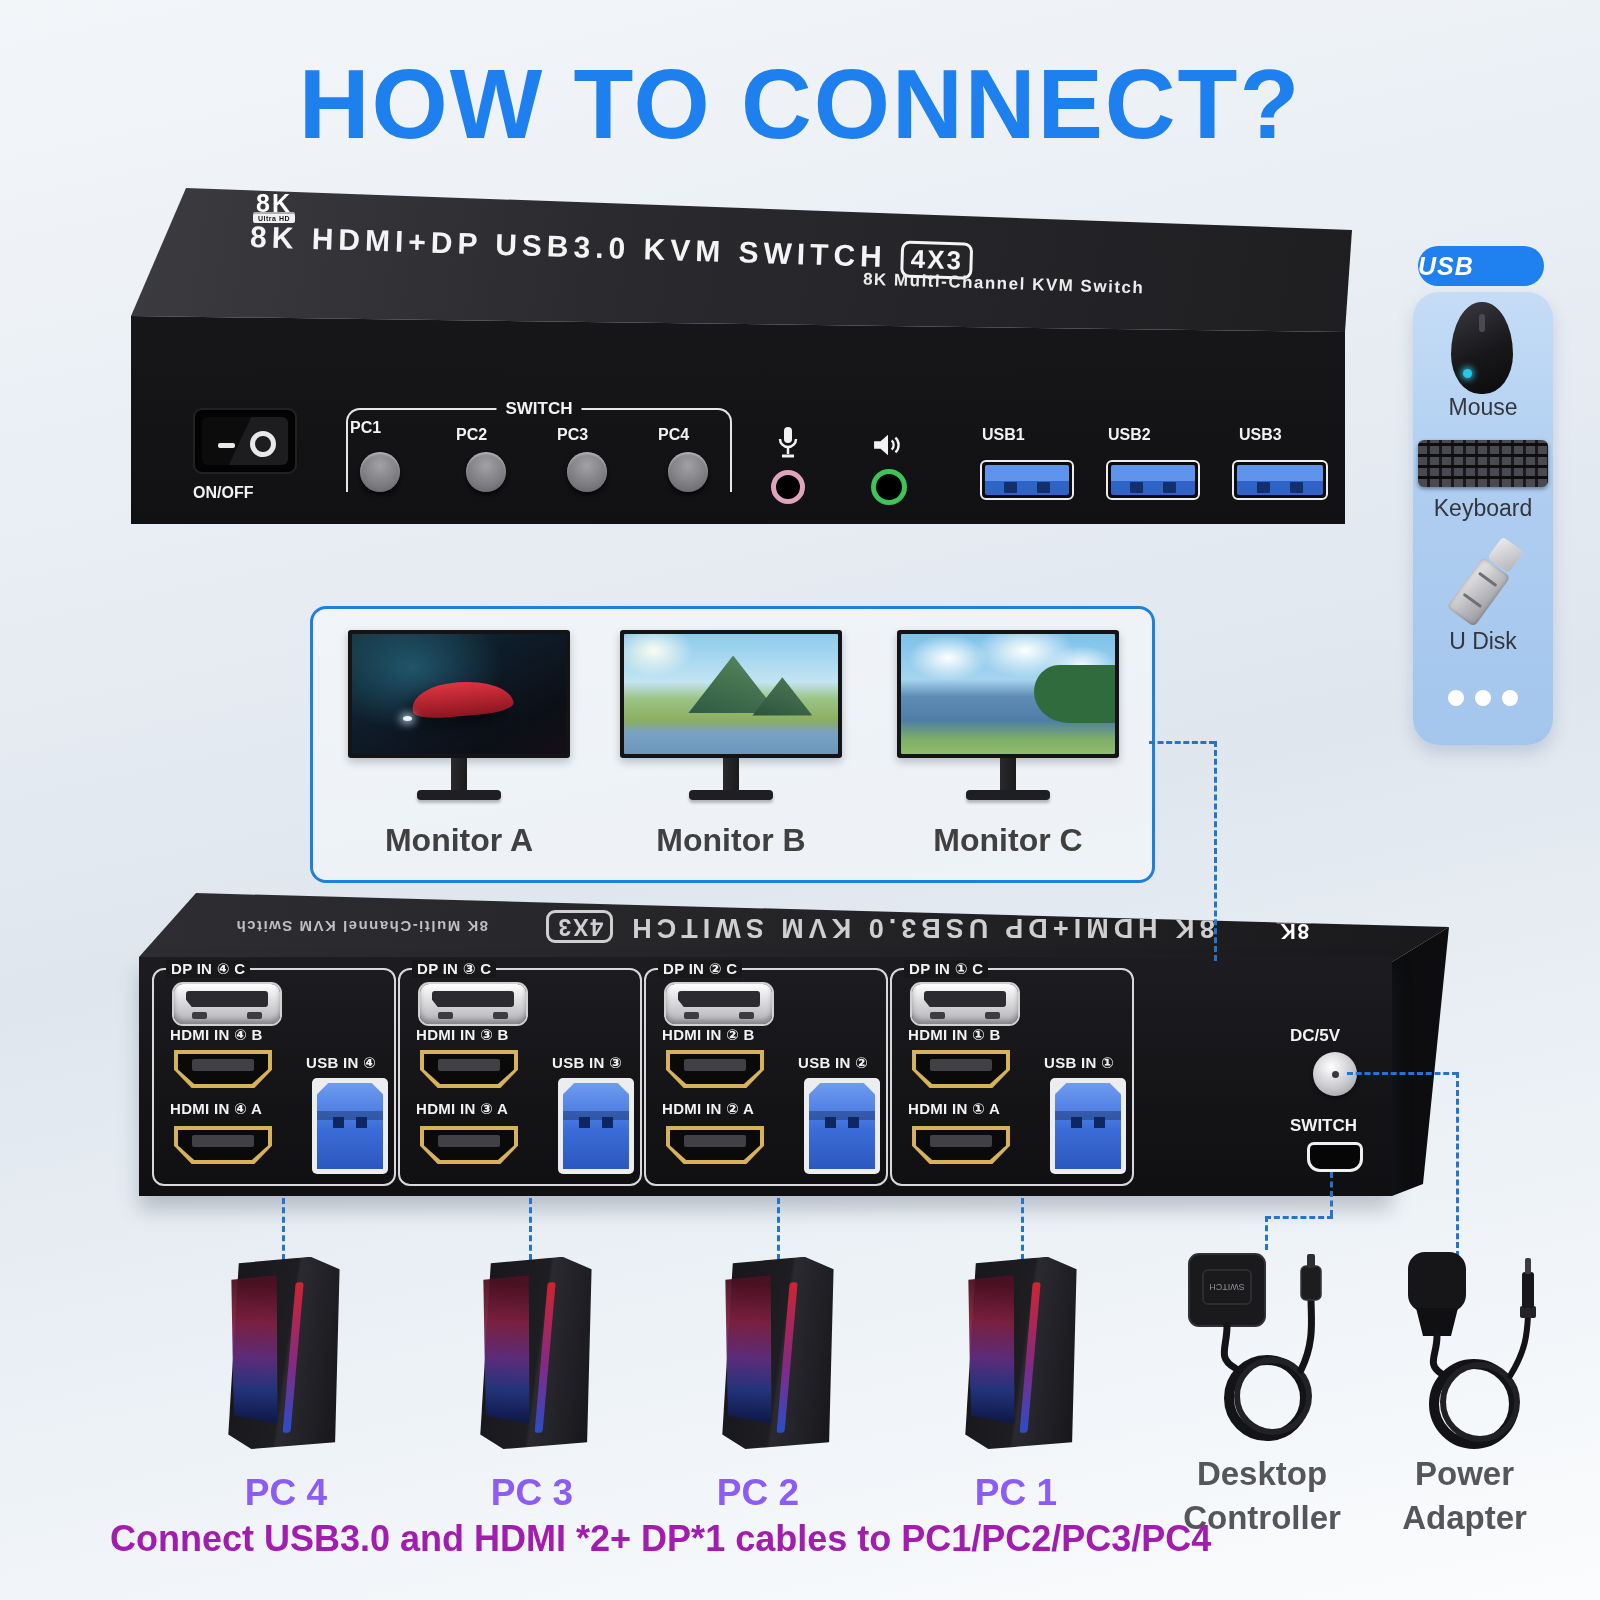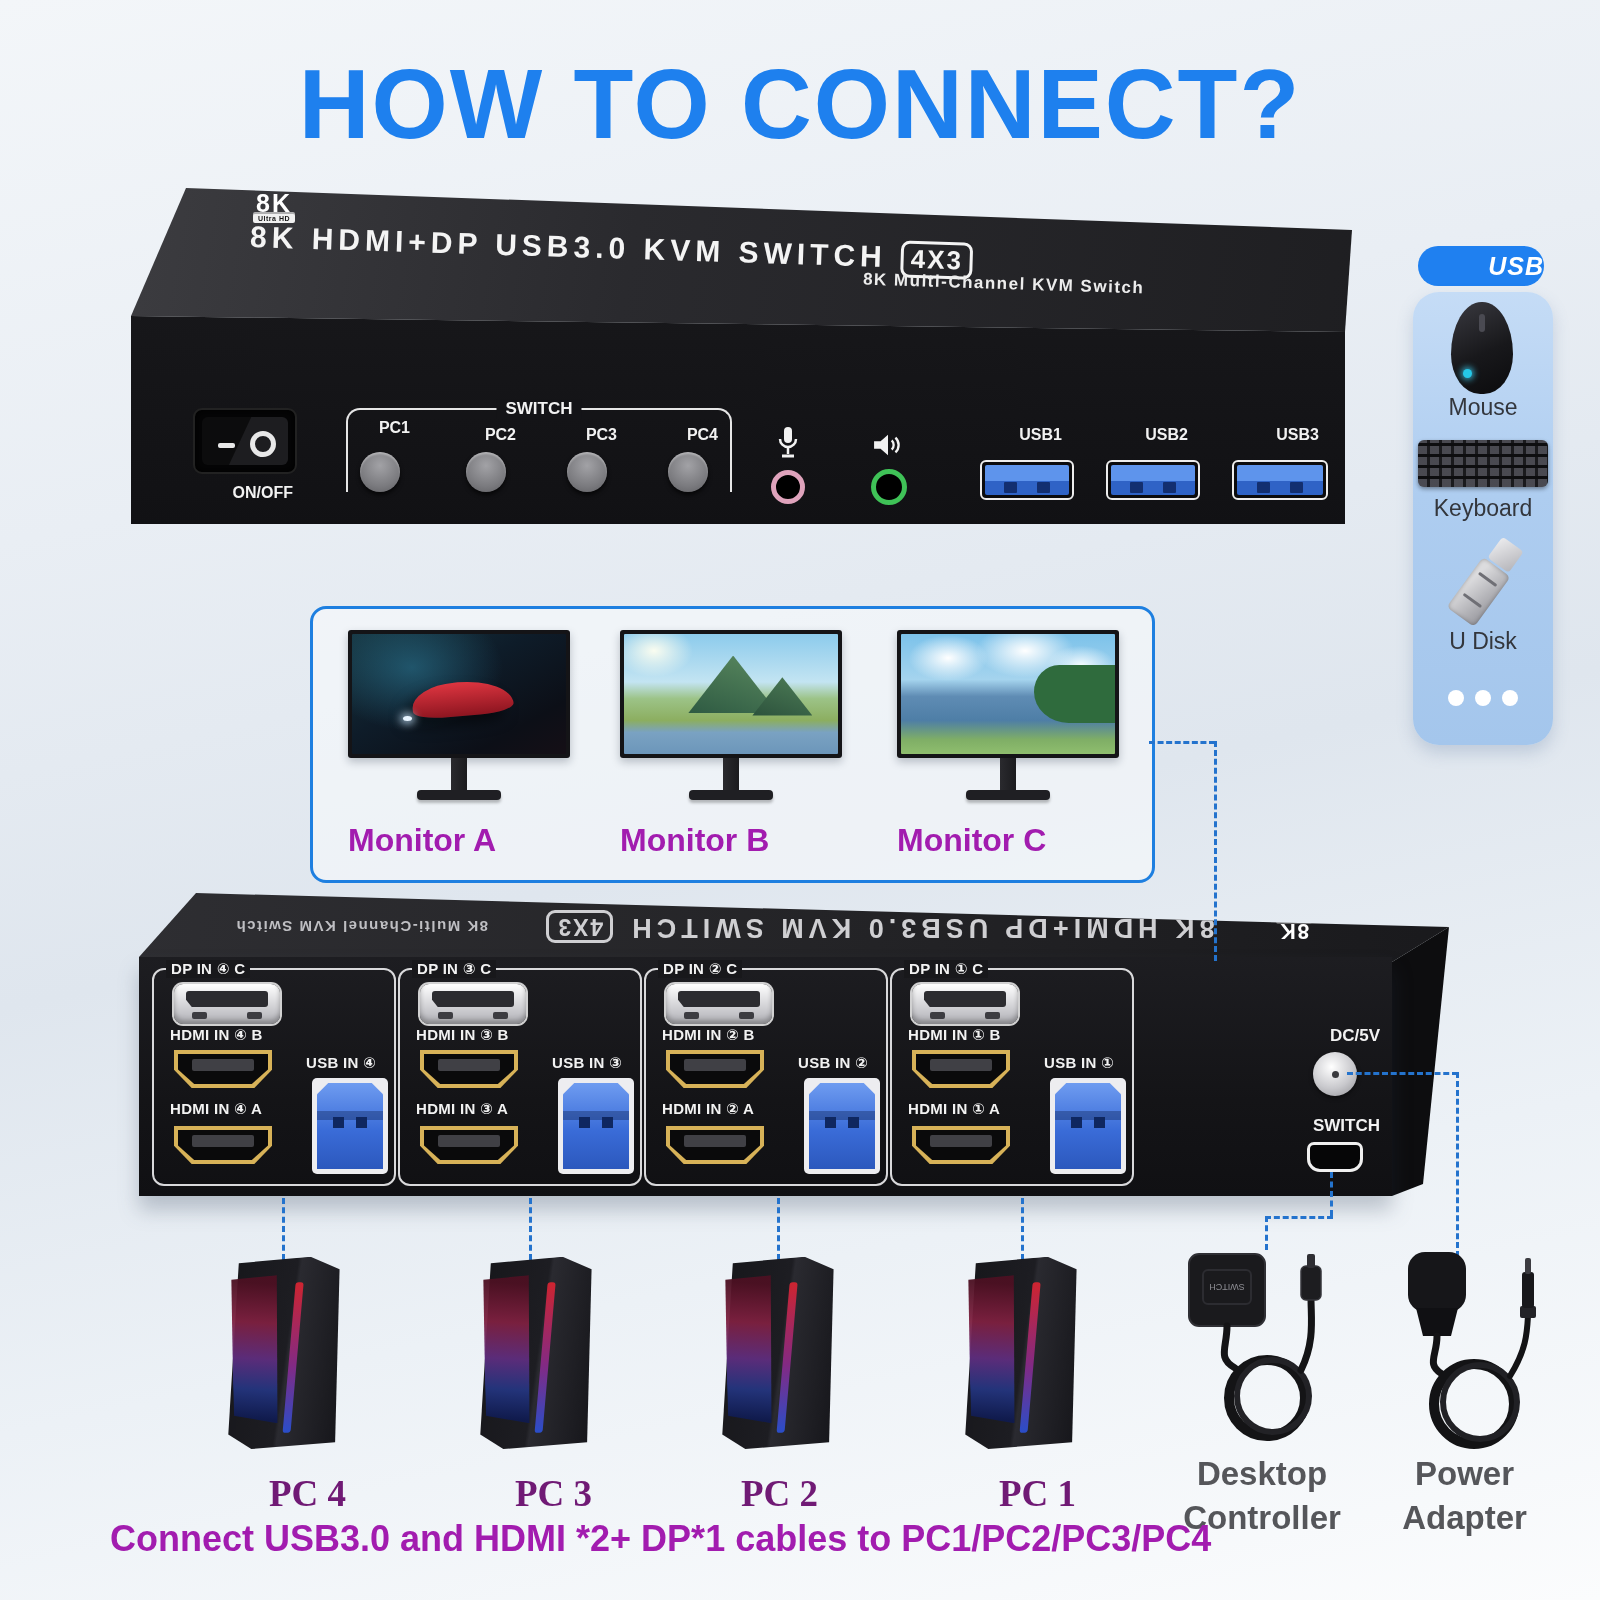--- a/index.html
+++ b/index.html
@@ -1,20 +1,20 @@
 <!DOCTYPE html>
 <html><head>
 <meta charset="utf-8">
 <style>
   html,body{margin:0;padding:0;}
   body{width:1600px;height:1600px;position:relative;overflow:hidden;
        font-family:"Liberation Sans","DejaVu Sans",sans-serif;
        background:linear-gradient(168deg,#f3f6f9 0%,#e9eef4 28%,#dfe6ee 52%,#ecf1f6 74%,#fbfcfd 100%);}
   .abs{position:absolute;}
-  .ctr{text-align:right;}
+  .ctr{text-align:left;}
   .wlbl{color:#f2f2f2;font-weight:bold;white-space:nowrap;}
   
   .page-title{left:50%;top:48px;transform:translateX(-50%);font-size:98px;font-weight:bold;
               letter-spacing:2px;color:#1e80ee;white-space:nowrap;}
   
   .fdev{left:130px;top:186px;width:1222px;height:340px;}
   .fdev-top{position:absolute;inset:0;background:linear-gradient(100deg,#3c3c40 0%,#2a2a2e 40%,#1e1e21 100%);
             clip-path:polygon(56px 2px,1222px 44px,1215px 146px,1px 130px);}
   .fdev-face{position:absolute;inset:0;background:linear-gradient(180deg,#232327 0%,#17171a 35%,#111114 100%);
              clip-path:polygon(1px 130px,1215px 146px,1215px 338px,1px 338px);
@@ -81,21 +81,21 @@
   .dchole{position:absolute;left:50%;top:50%;width:7px;height:7px;margin:-3.5px;border-radius:50%;background:#39393d;}
   .miniusb{border:3px solid #f0f0f0;background:#060607;border-radius:7px 7px 13px 13px;}
   
   .monbox{left:310px;top:606px;width:839px;height:271px;border:3px solid #1e7fe0;border-radius:16px;
           background:rgba(250,252,254,.55);}
   .mscreen{position:absolute;width:222px;height:128px;background:#141417;border-radius:3px;padding:4px;box-sizing:border-box;
            box-shadow:0 4px 8px rgba(20,30,50,.25);}
   .mimg{position:relative;width:100%;height:100%;overflow:hidden;border-radius:1px;}
   .mneck{position:absolute;width:16px;height:32px;background:linear-gradient(90deg,#2a2a2e,#1b1b1e);}
   .mbase{position:absolute;width:84px;height:10px;background:#1f1f23;border-radius:4px;box-shadow:0 3px 3px rgba(0,0,0,.25);}
-  .mlabel{position:absolute;width:222px;font-size:32px;font-weight:bold;color:#a21caf;}
+  .mlabel{position:absolute;width:222px;text-align:center;font-size:32px;font-weight:bold;color:#404040;}
   .scr-a{background:radial-gradient(130px 90px at 28% 28%,rgba(45,125,155,.55),transparent 70%),
                     linear-gradient(150deg,#16343f 0%,#0e1c29 42%,#0c0f17 78%,#150f16 100%);}
   .car{position:absolute;left:28%;top:40%;width:47%;height:28%;transform:rotate(-5deg);
        background:linear-gradient(180deg,#dd3540,#8d1520);border-radius:48% 60% 38% 38%/75% 85% 28% 28%;
        box-shadow:-10px 8px 14px rgba(0,0,0,.55);}
   .headlight{position:absolute;left:24%;top:68%;width:9px;height:5px;background:#e8f4ff;border-radius:50%;
              box-shadow:0 0 8px 3px rgba(200,230,255,.8);}
   .scr-b{background:radial-gradient(60px 40px at 14% 14%,rgba(255,255,240,.95),transparent 65%),
                     linear-gradient(180deg,#8ccbec 0%,#c3e4f2 40%,#9cc387 54%,#8cae60 72%,#7aa2c2 82%,#6c96ba 100%);}
   .mtn{position:absolute;left:30%;top:18%;width:42%;height:48%;
@@ -139,21 +139,21 @@
   
   .pc{position:absolute;width:150px;height:192px;transform:rotate(-2deg);}
   .pc-body{position:absolute;inset:0;background:linear-gradient(100deg,#141418 0%,#1d1d22 54%,#2a2a30 56%,#101014 100%);
            clip-path:polygon(26% 2%,74% 0%,93% 7%,86% 97%,30% 99%,15% 91%);
            filter:drop-shadow(0 8px 6px rgba(30,40,60,.3));}
   .pc-win{position:absolute;left:19%;top:9%;width:33%;height:77%;opacity:.95;
           background:linear-gradient(185deg,#4c1022 6%,#7e2040 32%,#5e2d7e 56%,#24357f 76%,#0f1a4e 96%);
           clip-path:polygon(5% 2%,97% 0,88% 100%,0 94%);}
   .pc-stripe{position:absolute;left:57%;top:13%;width:5%;height:78%;transform:skewX(-7deg);border-radius:3px;opacity:.9;
              background:linear-gradient(180deg,#e02430 0%,#8d2a8d 55%,#2a52da 100%);}
-  .pc-lbl{position:absolute;width:120px;text-align:right;font-size:37px;font-weight:bold;color:#701a75;font-family:Liberation Serif, serif;}
+  .pc-lbl{position:absolute;width:120px;text-align:center;font-size:37px;font-weight:bold;color:#8b5cf6;}
   .acc-lbl{position:absolute;text-align:center;font-size:33px;font-weight:bold;color:#55565a;line-height:44px;}
   .note{position:absolute;left:110px;top:1518px;font-size:36px;font-weight:bold;color:#a21caf;white-space:nowrap;}
 </style>
 </head>
 <body>
 
 <div class="abs page-title">HOW TO CONNECT?</div>
 
 <div class="abs fdev">
   <div class="fdev-top"></div>

